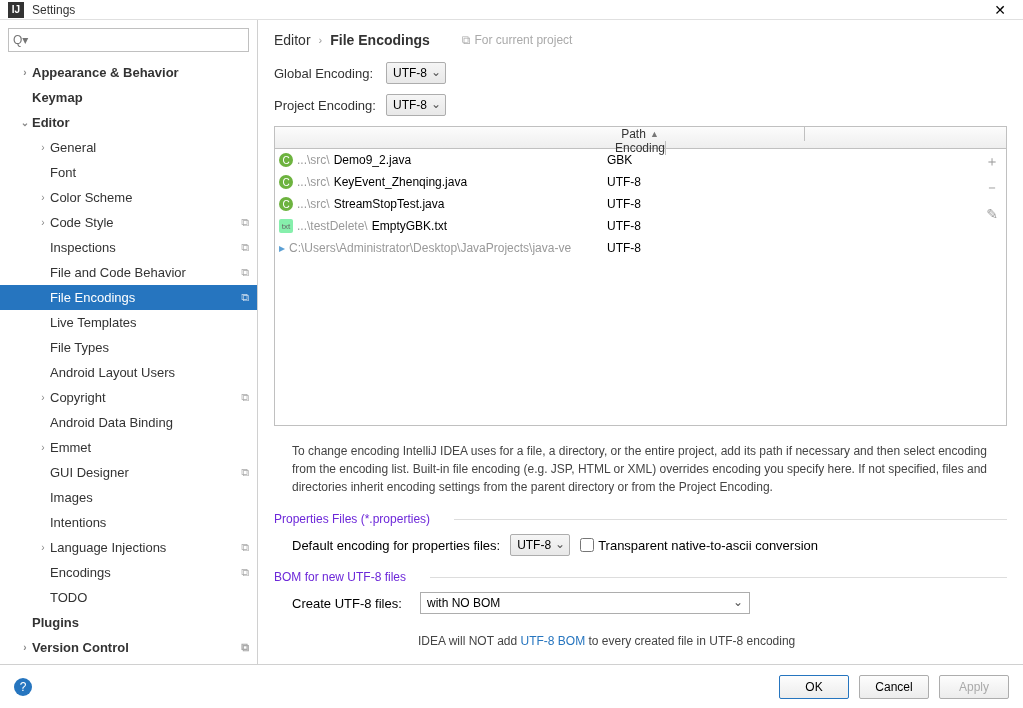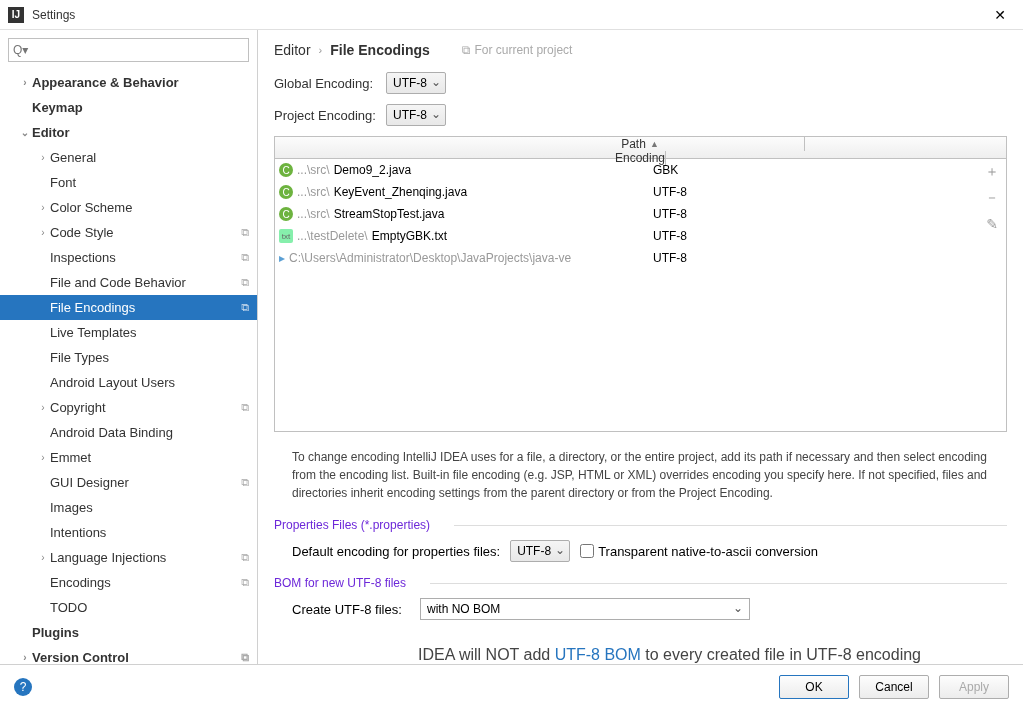--- a/index.html
+++ b/index.html
@@ -1,18 +1,18 @@
 <!DOCTYPE html>
 <html><head>
 <meta charset="utf-8">
 <style>
 * { box-sizing: border-box; margin: 0; padding: 0; font-family: "Segoe UI", Arial, sans-serif; }
 body { background: #f0f0f0; width: 1023px; height: 708px; overflow: hidden; }
 .dialog { width: 1023px; height: 708px; background: #fff; display: flex; flex-direction: column; position: relative; }
-.titlebar { height: 30px; display: flex; align-items: center; padding: 0 8px; border-bottom: 1px solid #e0e0e0; }
+.titlebar { height: 20px; display: flex; align-items: center; padding: 0 8px; border-bottom: 1px solid #e0e0e0; }
 .titlebar .icon { width: 16px; height: 16px; background: #333; margin-right: 8px; display: flex; align-items: center; justify-content: center; color: #fff; font-size: 10px; font-weight: bold; }
 .titlebar .title { font-size: 12px; color: #333; flex: 1; }
 .titlebar .close { width: 30px; text-align: center; font-size: 14px; cursor: pointer; }
 .body { flex: 1; display: flex; overflow: hidden; }
 .sidebar { width: 258px; border-right: 1px solid #d0d0d0; display: flex; flex-direction: column; }
 .search-wrap { padding: 8px; }
 .search { width: 100%; height: 24px; border: 1px solid #c0c0c0; padding: 0 4px; font-size: 12px; color: #999; background: #fff; }
 .tree { flex: 1; overflow-y: auto; font-size: 13px; }
 .tree-item { display: flex; align-items: center; height: 25px; padding-right: 8px; cursor: pointer; color: #333; }
 .tree-item.bold { font-weight: bold; }
@@ -39,35 +39,35 @@
 .th { text-align: center; color: #333; }
 .th-path { width: 328px; border-right: 1px solid #c0c0c0; display: flex; align-items: center; justify-content: center; gap: 4px; }
 .th-enc { flex: 1; border-right: 1px solid #c0c0c0; }
 .th-tools { width: 28px; }
 .tools-col { width: 28px; display: flex; flex-direction: column; align-items: center; }
 .tool-btn { width: 28px; height: 26px; display: flex; align-items: center; justify-content: center; font-size: 14px; color: #999; cursor: pointer; }
 .table-body { flex: 1; display: flex; overflow: hidden; }
 .rows { flex: 1; overflow-y: auto; font-size: 12px; }
 .trow { display: flex; height: 22px; align-items: center; }
 .td-path { width: 328px; display: flex; align-items: center; padding-left: 4px; gap: 4px; overflow: hidden; }
-.td-enc { flex: 1; padding-left: 4px; margin-left: 46px; }
+.td-enc { flex: 1; padding-left: 4px; }
 .file-icon { width: 14px; height: 14px; display: inline-flex; align-items: center; justify-content: center; font-size: 10px; border-radius: 50%; }
 .java-icon { background: #6db33f; color: #fff; }
 .txt-icon { background: #86efac; color: #666; border-radius: 2px; font-size: 8px; }
 .folder-icon { color: #5a9fd4; font-size: 12px; }
 .dim { color: #999; }
 .desc { font-size: 12px; color: #444; line-height: 1.5; padding: 6px 18px 10px 18px; }
 .section-label { font-size: 12px; color: #6d28d9; margin: 6px 0 8px 0; display: flex; align-items: center; gap: 24px; }
 .section-label .line { flex: 1; height: 1px; background: #ddd; }
 .field-row { display: flex; align-items: center; font-size: 13px; margin-bottom: 8px; padding-left: 18px; gap: 10px; }
 .chk { display: flex; align-items: center; gap: 4px; font-size: 13px; }
 .chk input { width: 14px; height: 14px; }
 .wide-combo { height: 22px; border: 1px solid #adadad; background: #fff; padding: 0 4px 0 6px; font-size: 12px; width: 330px; position: relative; display: inline-flex; align-items: center; }
 .wide-combo::after { content: "⌄"; position: absolute; right: 6px; top: 2px; color: #555; }
-.note { font-size: 16px; color: #444; padding-left: 144px; margin-top: 18px; }
+.note { font-size: 12px; color: #444; padding-left: 144px; margin-top: 12px; }
 .note .link { color: #2675BF; }
 .footer { height: 44px; border-top: 1px solid #d0d0d0; display: flex; align-items: center; padding: 0 14px; gap: 10px; }
 .footer .help { width: 18px; height: 18px; border-radius: 50%; background: #2675BF; color: #fff; font-size: 12px; display: flex; align-items: center; justify-content: center; cursor: pointer; }
 .footer .spacer { flex: 1; }
 .btn { height: 24px; min-width: 70px; padding: 0 14px; font-size: 12px; border: 1px solid #adadad; background: linear-gradient(#fdfdfd,#ececec); cursor: pointer; border-radius: 2px; }
 .btn.primary { border: 1px solid #2675BF; }
 .btn.disabled { color: #aaa; cursor: default; }
 .sort-ind { font-size: 9px; color: #777; }
 </style>
 </head>

